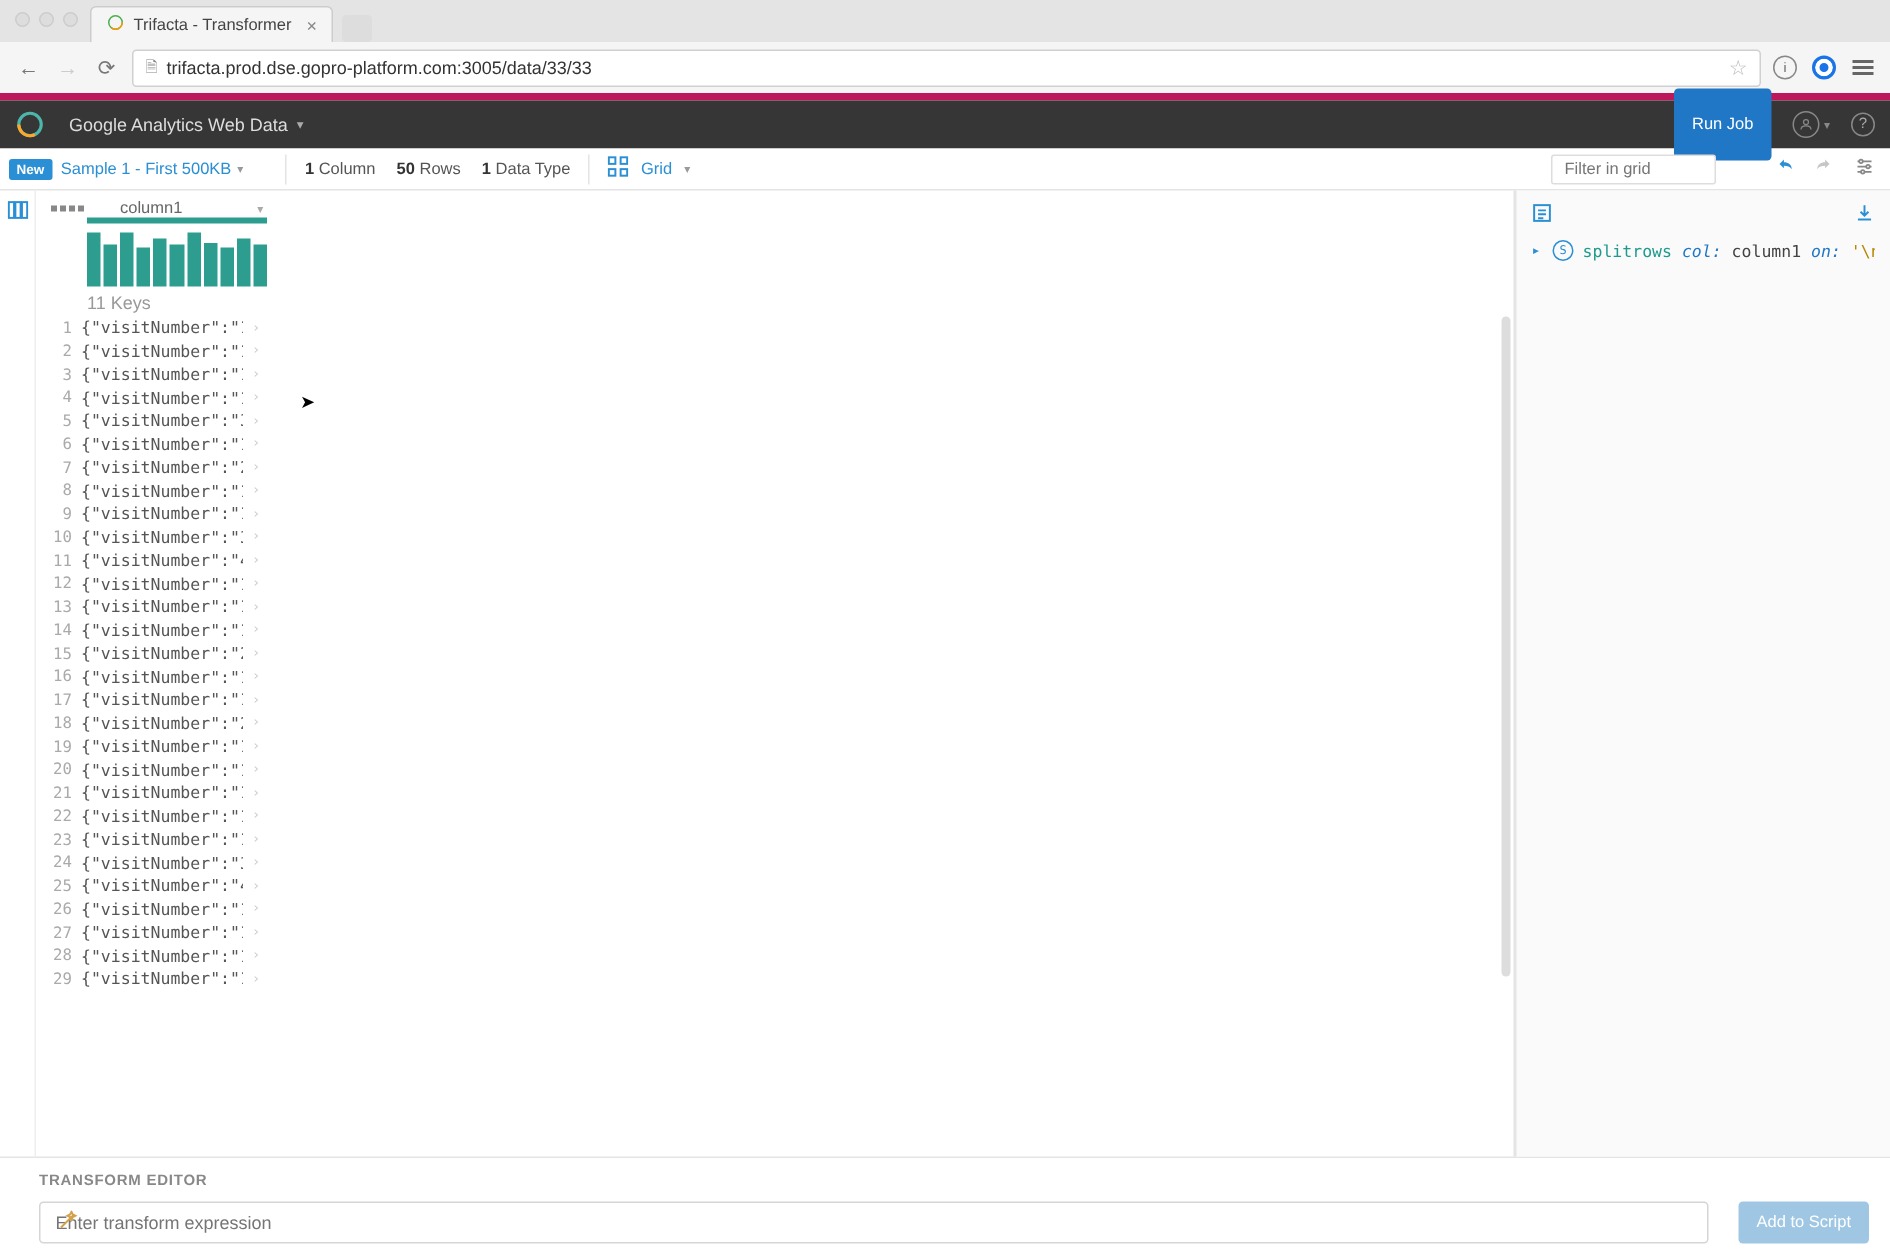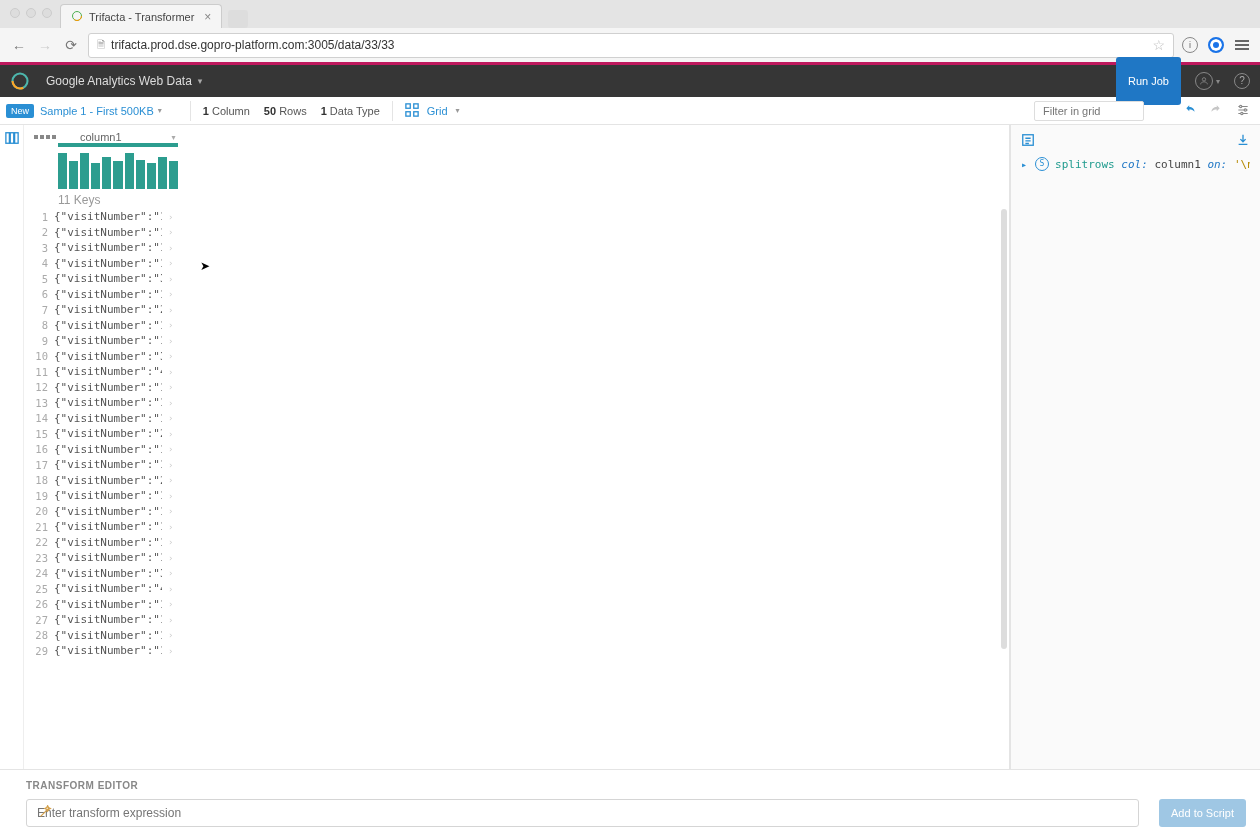--- a/index.html
+++ b/index.html
@@ -1,19 +1,19 @@
 <!DOCTYPE html>
 <html><head>
 <meta charset="utf-8">
 <style>
   * { box-sizing: border-box; margin: 0; padding: 0; }
   html, body { width: 1260px; height: 840px; font-family: -apple-system, BlinkMacSystemFont, "Helvetica Neue", Arial, sans-serif; font-size: 12px; color: #333; background: #fff; overflow: hidden; }
   
   
-  .browser-chrome { background: #f5f5f5; border-bottom: 3px solid #be185d; }
+  .browser-chrome { background: #f5f5f5; border-bottom: 5px solid #be185d; }
   .tab-strip { display: flex; align-items: flex-end; height: 28px; padding: 4px 8px 0 60px; background: #e4e4e4; position: relative; }
   .traffic-lights { position: absolute; left: 10px; top: 8px; display: flex; gap: 6px; }
   .traffic-lights span { width: 10px; height: 10px; border-radius: 50%; background: #ddd; border: 1px solid #ccc; }
   .tab { display: flex; align-items: center; gap: 6px; background: #f5f5f5; padding: 4px 10px; border-radius: 4px 4px 0 0; border: 1px solid #ccc; border-bottom: none; font-size: 11px; color: #444; height: 24px; }
   .tab-favicon svg { width: 12px; height: 12px; }
   .tab-close { color: #888; font-size: 12px; margin-left: 4px; cursor: pointer; }
   .new-tab { width: 20px; height: 18px; margin-left: 6px; background: #ddd; border-radius: 3px; }
   .nav-bar { display: flex; align-items: center; gap: 8px; padding: 6px 10px; height: 34px; }
   .nav-btn { color: #777; width: 18px; text-align: center; font-size: 14px; }
   .nav-btn.disabled { color: #ccc; }
@@ -34,21 +34,21 @@
   .dataset-name .chev { font-size: 9px; color: #aaa; }
   .header-spacer { flex: 1; }
   .run-job { background: #1f77c5; color: #fff; border: none; padding: 18px 12px; border-radius: 3px; font-size: 11px; cursor: pointer; }
   .header-icons { display: flex; align-items: center; gap: 14px; margin-left: 14px; }
   .header-icons .user { width: 18px; height: 18px; border: 1.5px solid #888; border-radius: 50%; position: relative; display: flex; align-items: center; justify-content: center;}
   .header-icons .chev { font-size: 8px; color: #888; }
   .header-icons .help { width: 16px; height: 16px; border: 1.5px solid #888; border-radius: 50%; font-size: 10px; color: #aaa; text-align: center; line-height: 14px; }
 
   
   .toolbar { display: flex; align-items: center; height: 28px; border-bottom: 1px solid #e4e4e4; background: #fff; font-size: 11px; }
-  .new-badge { background: #2a8fd4; color: #fff; font-size: 9px; padding: 2px 5px; border-radius: 2px; margin: 12px 6px; font-weight: 400; }
+  .new-badge { background: #2a8fd4; color: #fff; font-size: 9px; padding: 2px 5px; border-radius: 2px; margin: 12px 6px; font-weight: 700; }
   .sample-link { color: #2a8fd4; font-size: 11px; display: flex; align-items: center; gap: 4px; margin-right: 16px;}
   .sample-link .chev { font-size: 8px; color: #999; }
   .toolbar-sep { width: 1px; height: 20px; background: #e4e4e4; margin: 0 12px; }
   .stat { color: #555; }
   .stat b { color: #333; font-weight: 600; }
   .stat + .stat { margin-left: 14px; }
   .view-switch { display: flex; align-items: center; gap: 8px; color: #2a8fd4; }
   .view-switch .grid-icon svg { width: 14px; height: 14px; }
   .view-switch .chev { font-size: 8px; color: #999; }
   .toolbar-spacer { flex: 1; }

